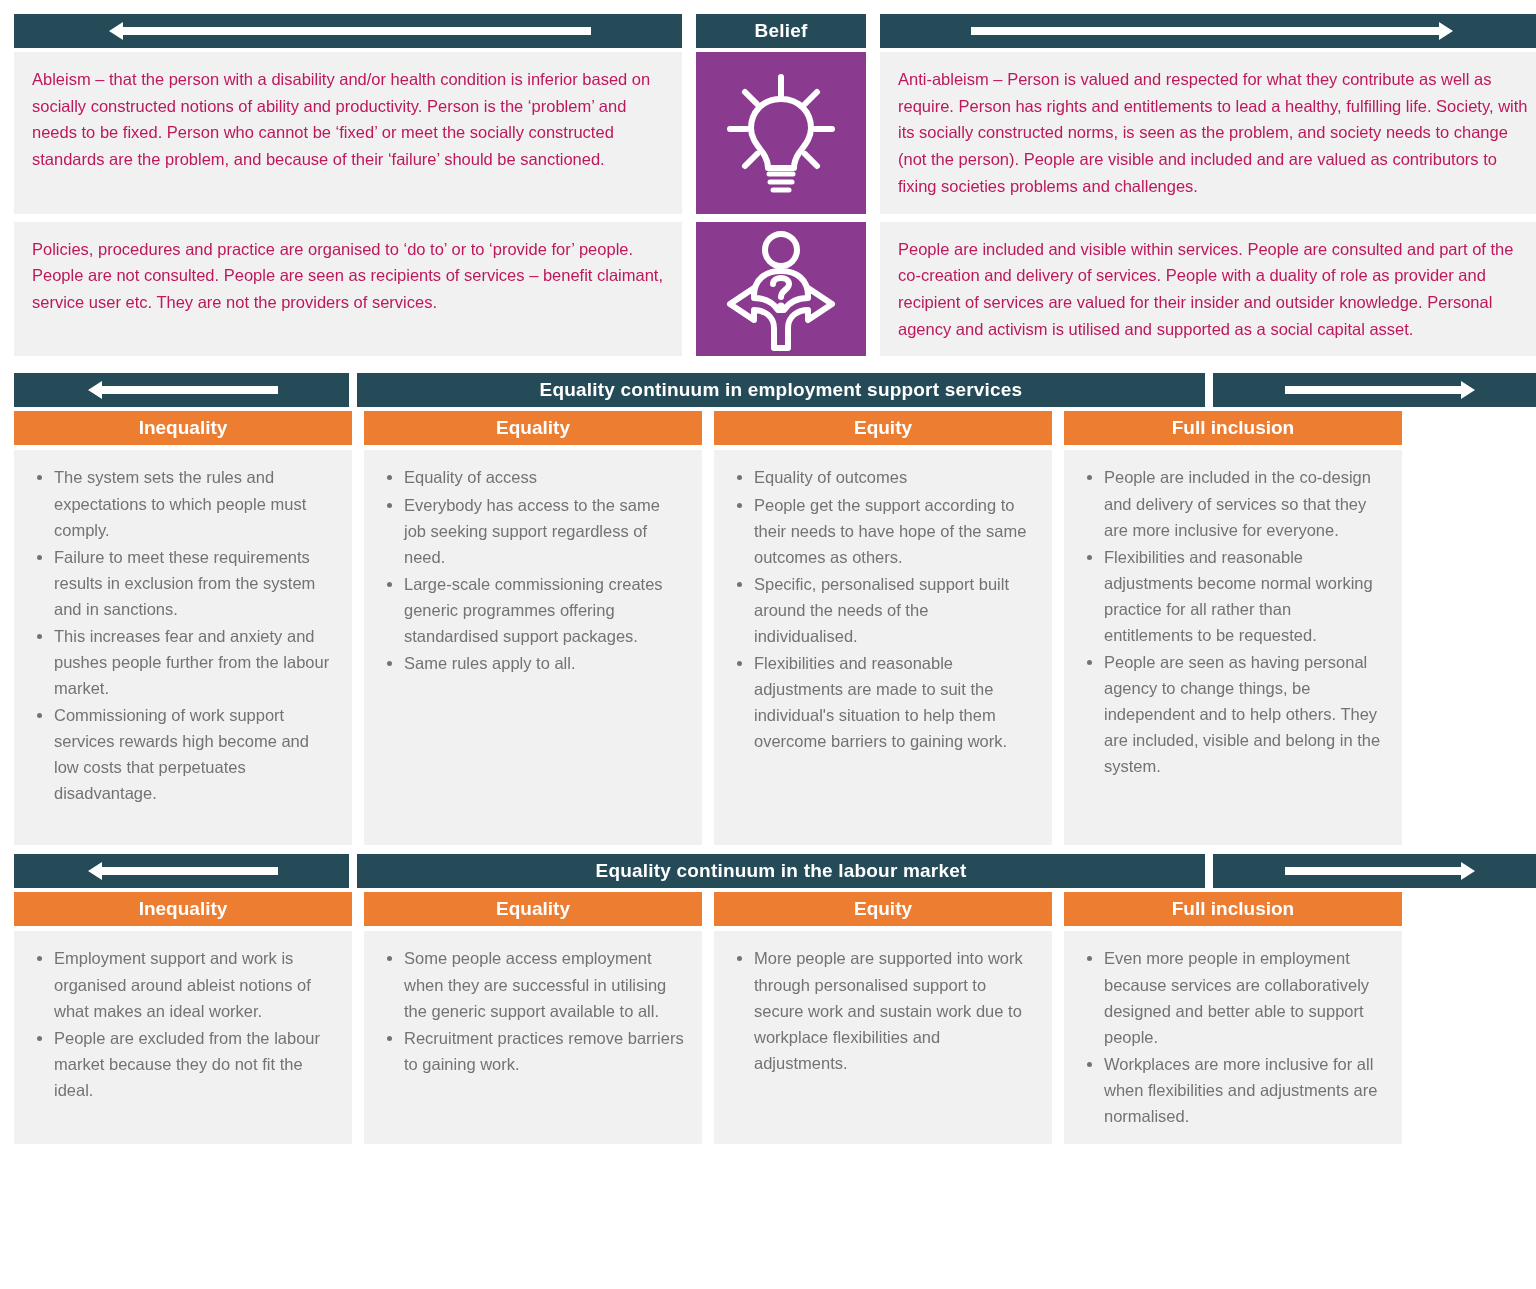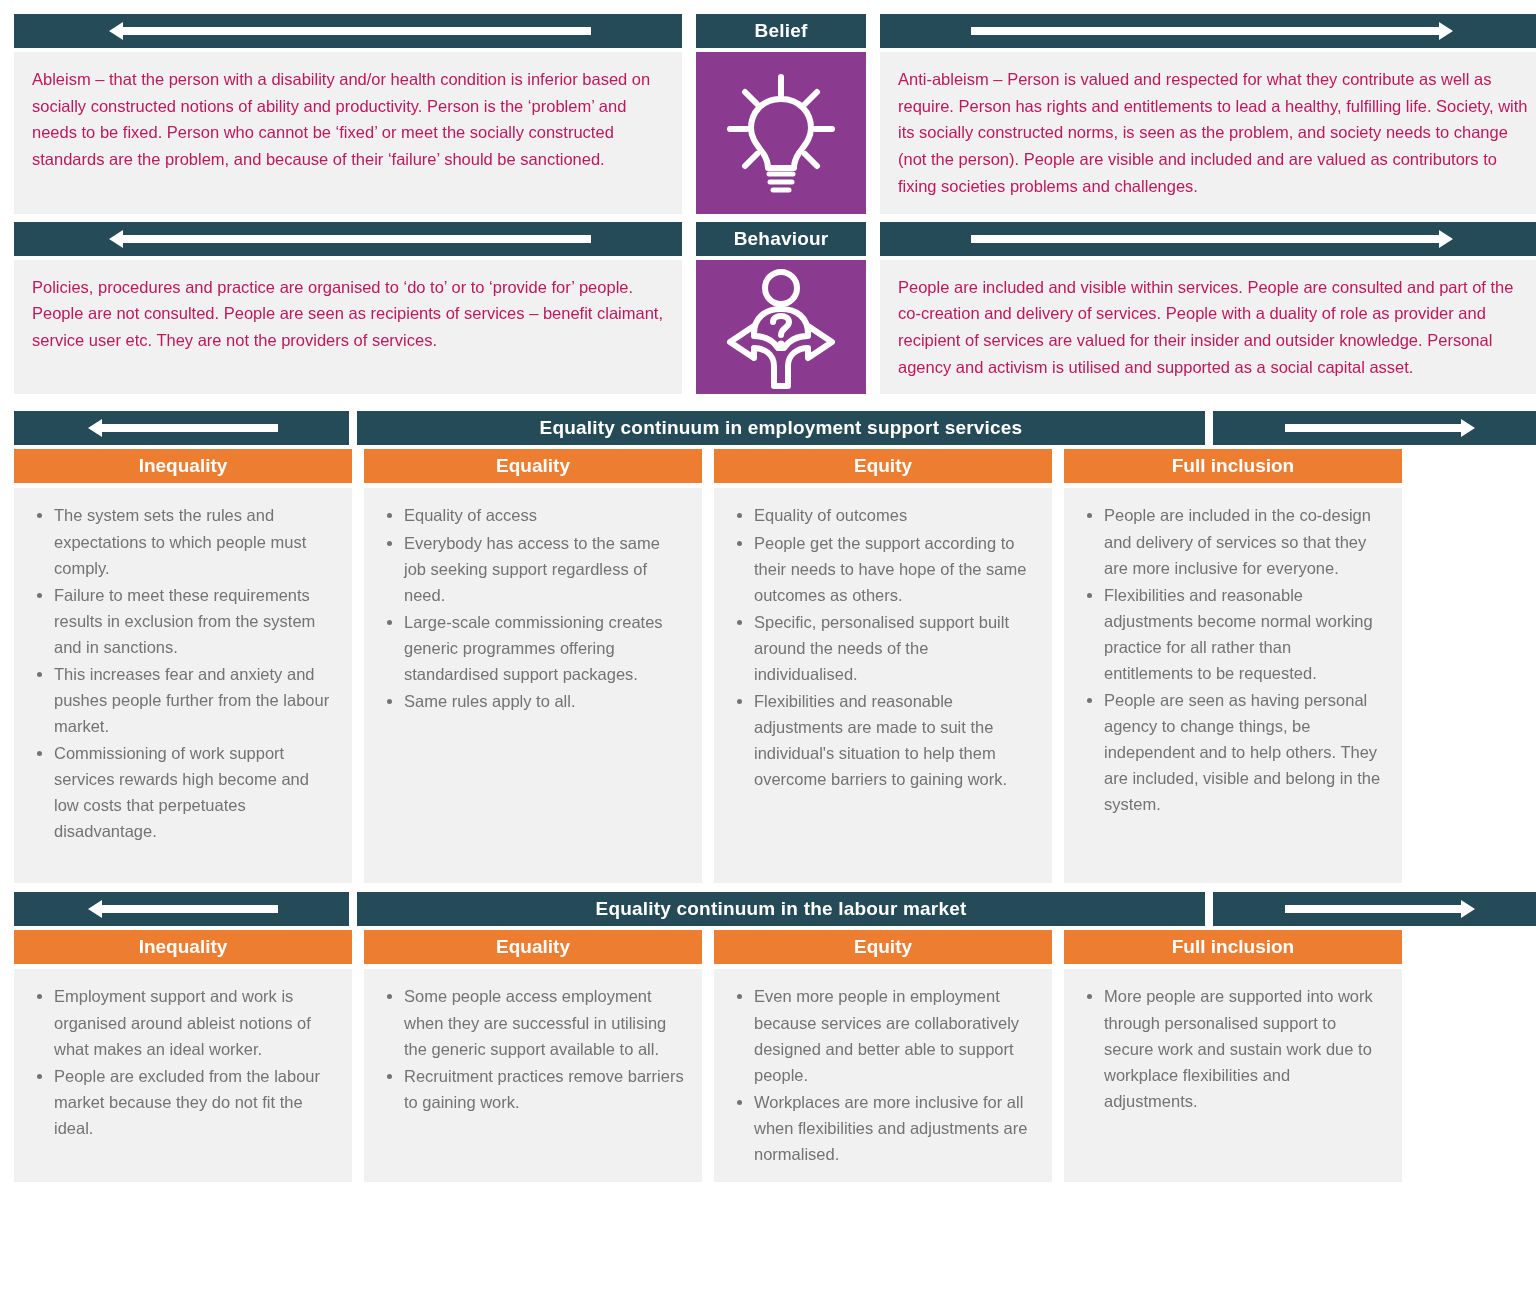--- a/index.html
+++ b/index.html
@@ -149,39 +149,20 @@
           <line x1="51" y1="121" x2="67" y2="121"></line>
         </g>
       </svg>
     </div>
     <div></div>
     <div class="panel">
       <p>Anti-ableism – Person is valued and respected for what they contribute as well as require. Person has rights and entitlements to lead a healthy, fulfilling life. Society, with its socially constructed norms, is seen as the problem, and society needs to change (not the person). People are visible and included and are valued as contributors to fixing societies problems and challenges.</p>
     </div>
   </div>
 
-  <div class="bb-headrow">
-    <div class="bar-dark">
-      <span class="arrow-wrap">
-        <svg class="arrow-svg" width="490" height="22" viewBox="0 0 490 22" aria-hidden="true">
-          <path d="M6 11 L20 2 L20 7 L488 7 L488 15 L20 15 L20 20 Z" fill="#ffffff"></path>
-        </svg>
-      </span>
-    </div>
-    <div></div>
-    <div class="bar-dark">Behaviour</div>
-    <div></div>
-    <div class="bar-dark">
-      <span class="arrow-wrap">
-        <svg class="arrow-svg" width="490" height="22" viewBox="0 0 490 22" aria-hidden="true">
-          <path d="M484 11 L470 2 L470 7 L2 7 L2 15 L470 15 L470 20 Z" fill="#ffffff"></path>
-        </svg>
-      </span>
-    </div>
-  </div>
 
   <div class="bb-row">
     <div class="panel">
       <p>Policies, procedures and practice are organised to ‘do to’ or to ‘provide for’ people. People are not consulted. People are seen as recipients of services – benefit claimant, service user etc. They are not the providers of services.</p>
     </div>
     <div></div>
     <div class="icon-box">
       <svg width="130" height="130" viewBox="0 0 130 130" aria-hidden="true">
         <circle cx="65" cy="26" r="16" fill="none" stroke="#ffffff" stroke-width="6"></circle>
         <path d="M38 72 C38 55 50 47 65 47 C80 47 92 55 92 72" fill="none" stroke="#ffffff" stroke-width="6" stroke-linecap="round"></path>
@@ -297,24 +278,24 @@
         </ul>
     </div>
     <div class="panel">
       <ul>
           <li>Some people access employment when they are successful in utilising the generic support available to all.</li>
           <li>Recruitment practices remove barriers to gaining work.</li>
         </ul>
     </div>
     <div class="panel">
       <ul>
+          <li>More people are supported into work through personalised support to secure work and sustain work due to workplace flexibilities and adjustments.</li>
+        </ul>
+    </div>
+    <div class="panel">
+      <ul>
           <li>Even more people in employment because services are collaboratively designed and better able to support people.</li>
           <li>Workplaces are more inclusive for all when flexibilities and adjustments are normalised.</li>
         </ul>
     </div>
-    <div class="panel">
-      <ul>
-          <li>More people are supported into work through personalised support to secure work and sustain work due to workplace flexibilities and adjustments.</li>
-        </ul>
-    </div>
   </div>
 
 </div>
 
 </body></html>

